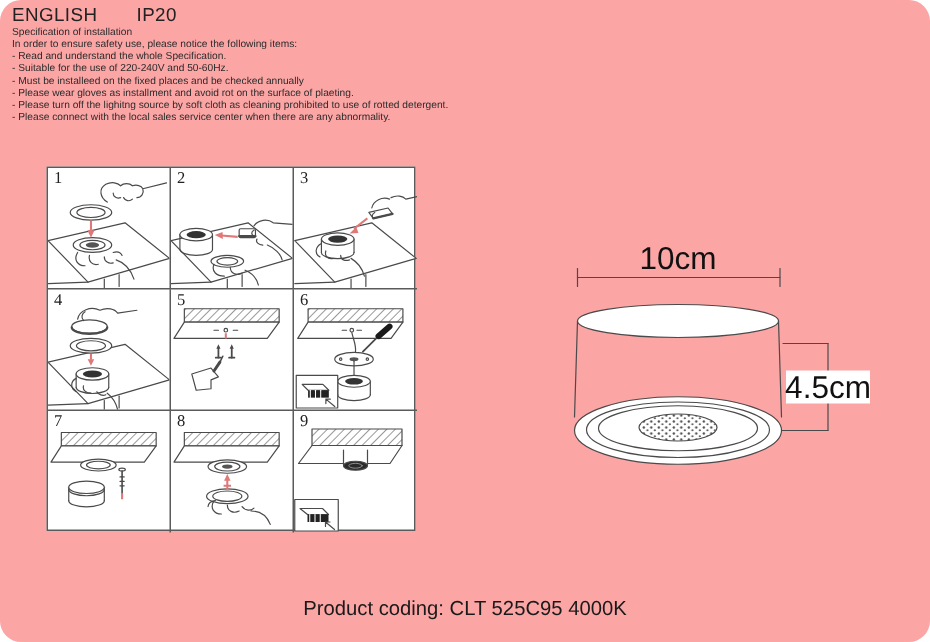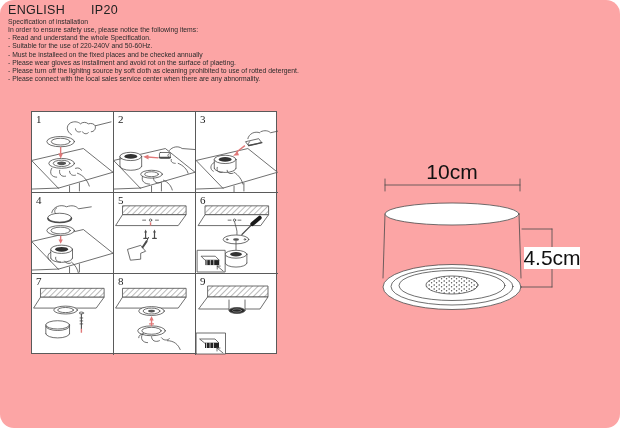--- a/index.html
+++ b/index.html
@@ -320,14 +320,15 @@
         <line x1="154" y1="81" x2="184" y2="81"></line>
         <line x1="153" y1="139" x2="184" y2="139"></line>
         <line x1="184" y1="81" x2="184" y2="139"></line>
         <rect x="156" y="99" width="56" height="22" fill="#fff" stroke="none"></rect>
       </g>
       <text class="dim" x="84" y="31" text-anchor="middle">10cm</text>
       <text class="dim" x="184" y="117" text-anchor="middle">4.5cm</text>
     </svg>
   </div>
 
+  <div class="footer">Product coding: CLT 525C95 4000K</div>
 
 </div>
 
 </body></html>

